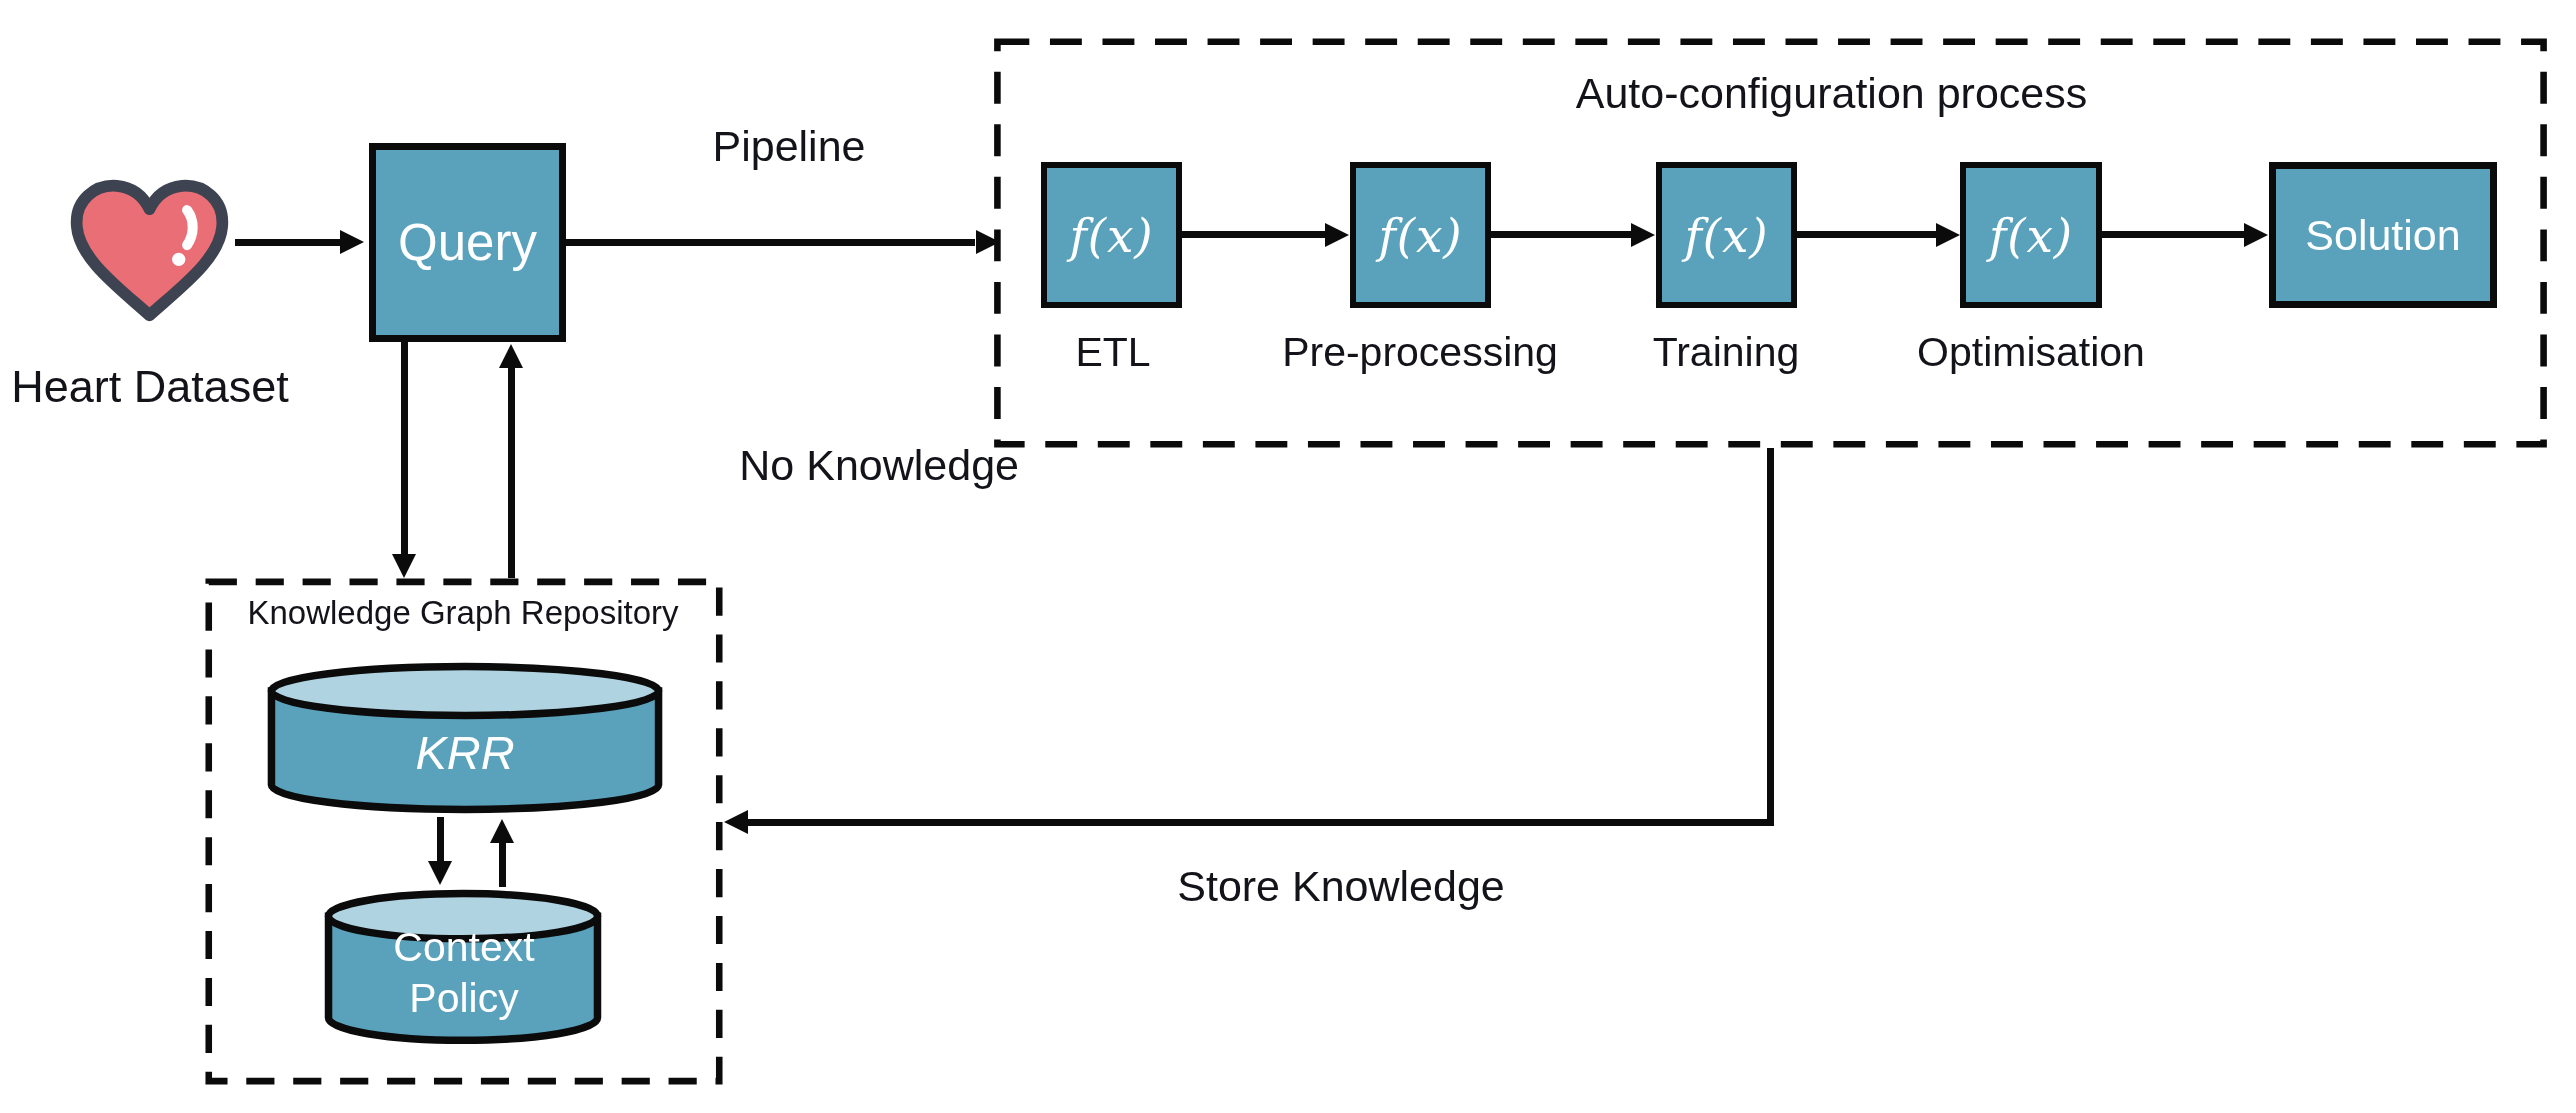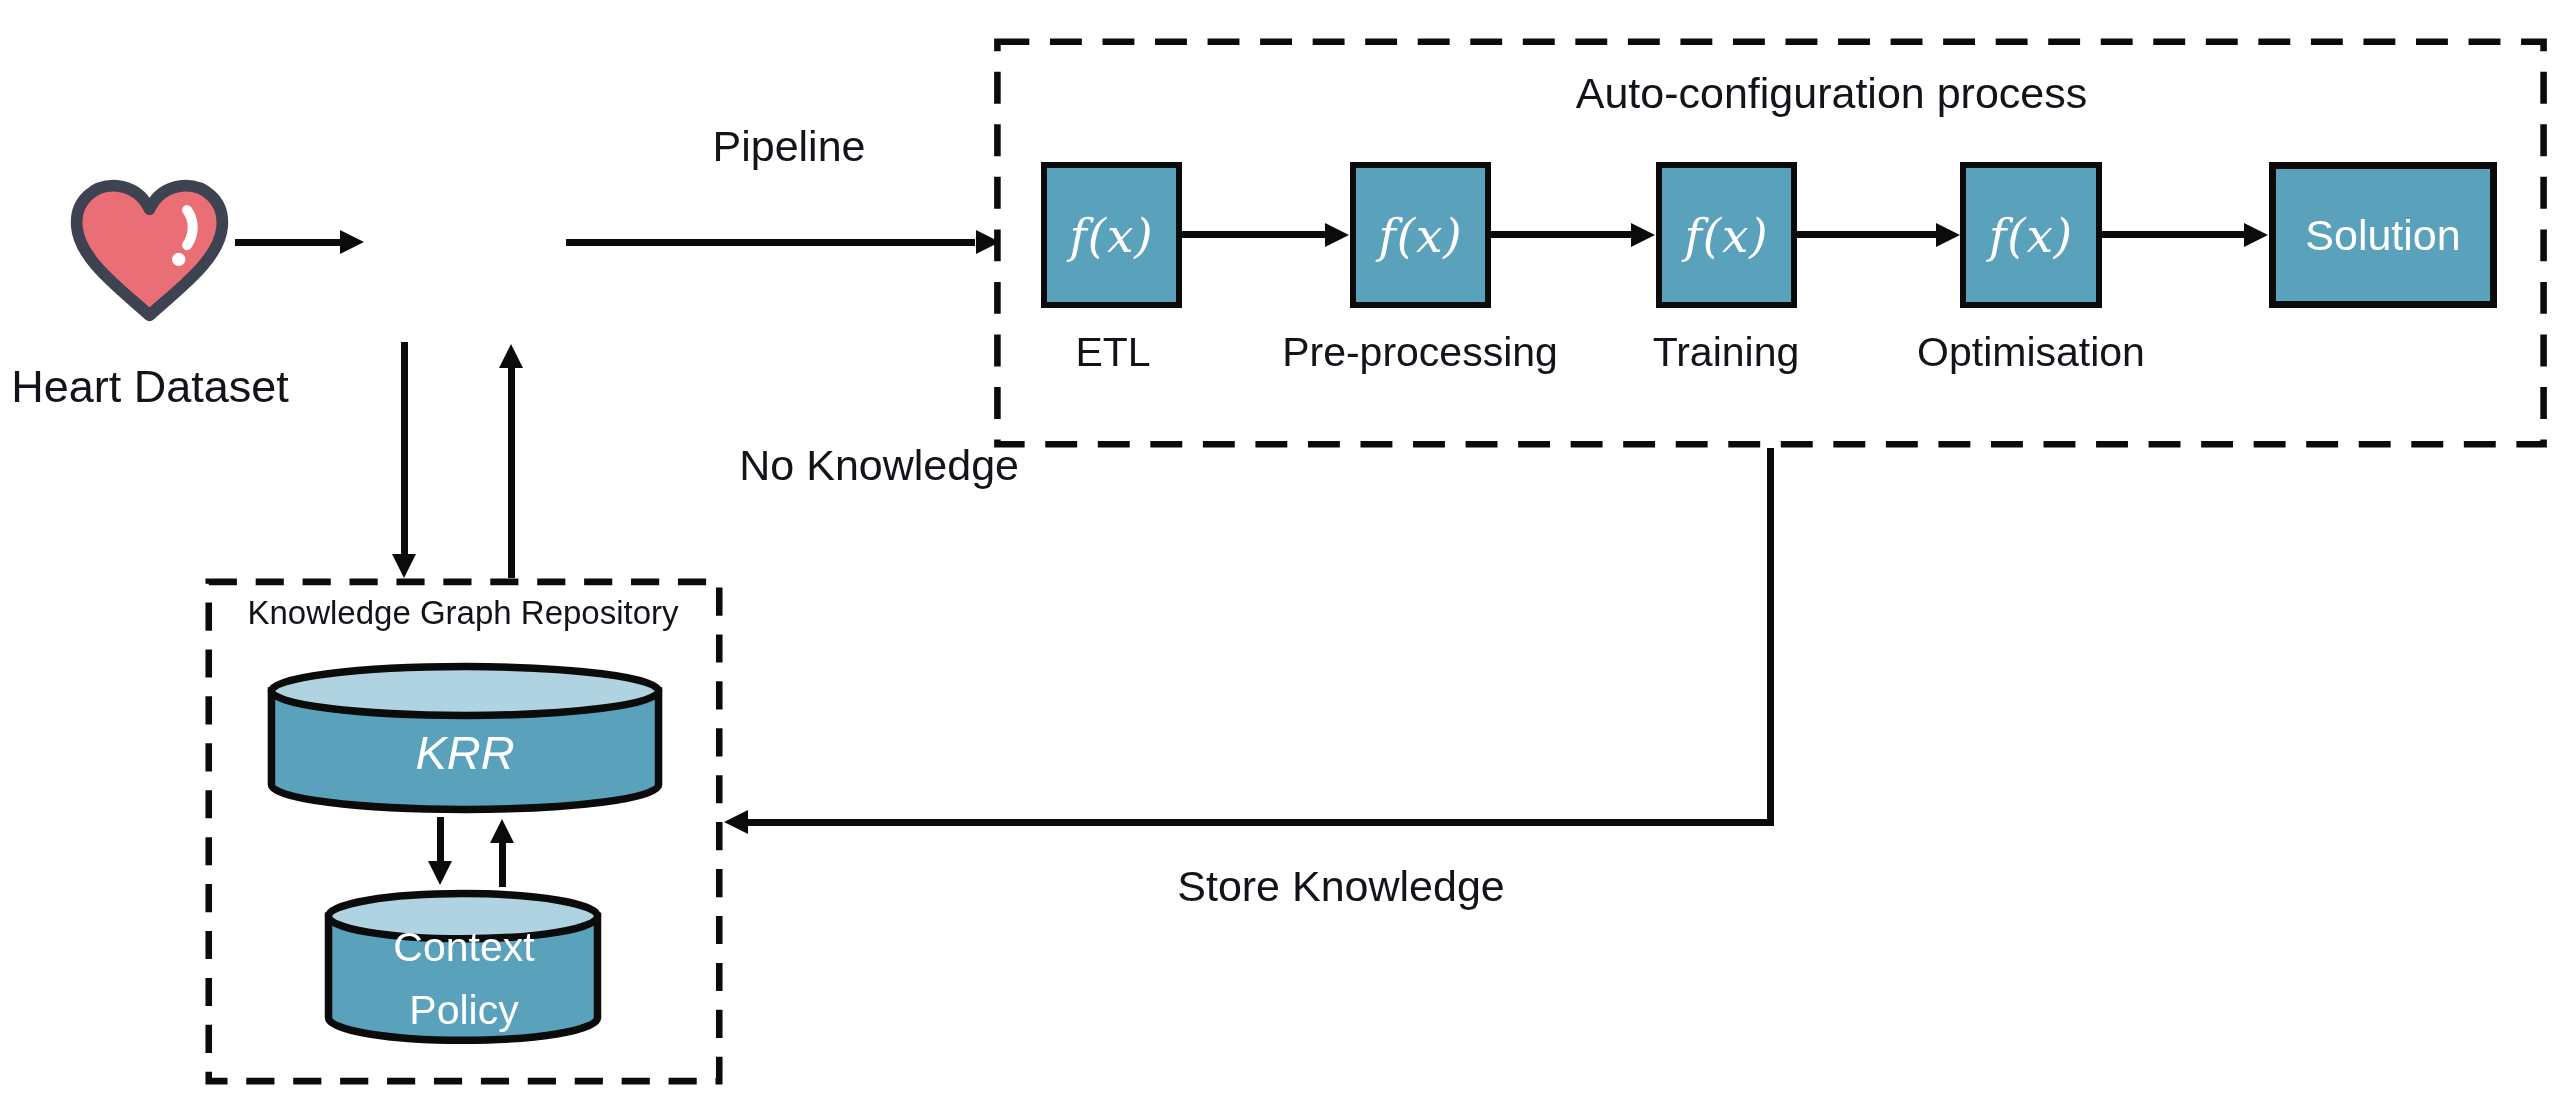--- a/index.html
+++ b/index.html
@@ -86,20 +86,23 @@
     <path d="M100,168 C62,134 16,100 13,62 C10,29 36,11 61,13 C80,15 93,26 100,41
              C107,26 120,15 139,13 C164,11 190,29 187,62 C184,100 138,134 100,168 Z" fill="#E96E76" stroke="#3D4350" stroke-width="14" stroke-linejoin="round"></path>
     <path d="M145,42 C154,54 154,71 145,84" fill="none" stroke="#ffffff" stroke-width="12" stroke-linecap="round"></path>
     <circle cx="135" cy="101" r="8" fill="#ffffff"></circle>
   </svg>
   <div class="lbl" style="left:-19px;top:361px;width:338px;font-size:45px;">Heart Dataset</div>
 
   <div class="hline" style="left:235px;top:239px;width:105px;"></div>
   <div class="head-right" style="left:340px;top:230px;"></div>
 
+  <div class="node-box" style="left:369px;top:143px;width:197px;height:199px;font-size:51px;">
+    <span>Query</span>
+  </div>
 
   <div class="lbl" style="left:601px;top:113px;width:376px;font-size:43px;line-height:66px;">
     <span style="display:block;">Pipeline</span>
   </div>
 
   <div class="hline" style="left:566px;top:239px;width:409px;"></div>
   <div class="head-right" style="left:976px;top:230px;"></div>
 
   <div class="vline" style="left:401px;top:342px;height:212px;"></div>
   <div class="head-down" style="left:392px;top:554px;"></div>
@@ -168,17 +171,17 @@
   <div class="head-down" style="left:428px;top:861px;"></div>
   <div class="head-up" style="left:490px;top:819px;"></div>
   <div class="vline" style="left:499px;top:843px;height:44px;"></div>
 
   <svg class="abs" style="left:321px;top:886px;" width="284" height="160" viewBox="0 0 302 170">
     <path d="M8,32 V140 a143,24 0 0 0 286,0 V32 Z" fill="#5AA2BB" stroke="#0b0b0b" stroke-width="8"></path>
     <ellipse cx="151" cy="32" rx="143" ry="24" fill="#AFD3E0" stroke="#0b0b0b" stroke-width="8"></ellipse>
   </svg>
   <div class="cyl-label" style="left:323px;top:922px;width:282px;font-size:41px;line-height:51px;">
     <span style="display:block;">Context</span>
-    <span style="display:block;margin-top:12px;">Policy</span>
+    <span style="display:block;">Policy</span>
   </div>
 
 </div>
 
 
 </body></html>

